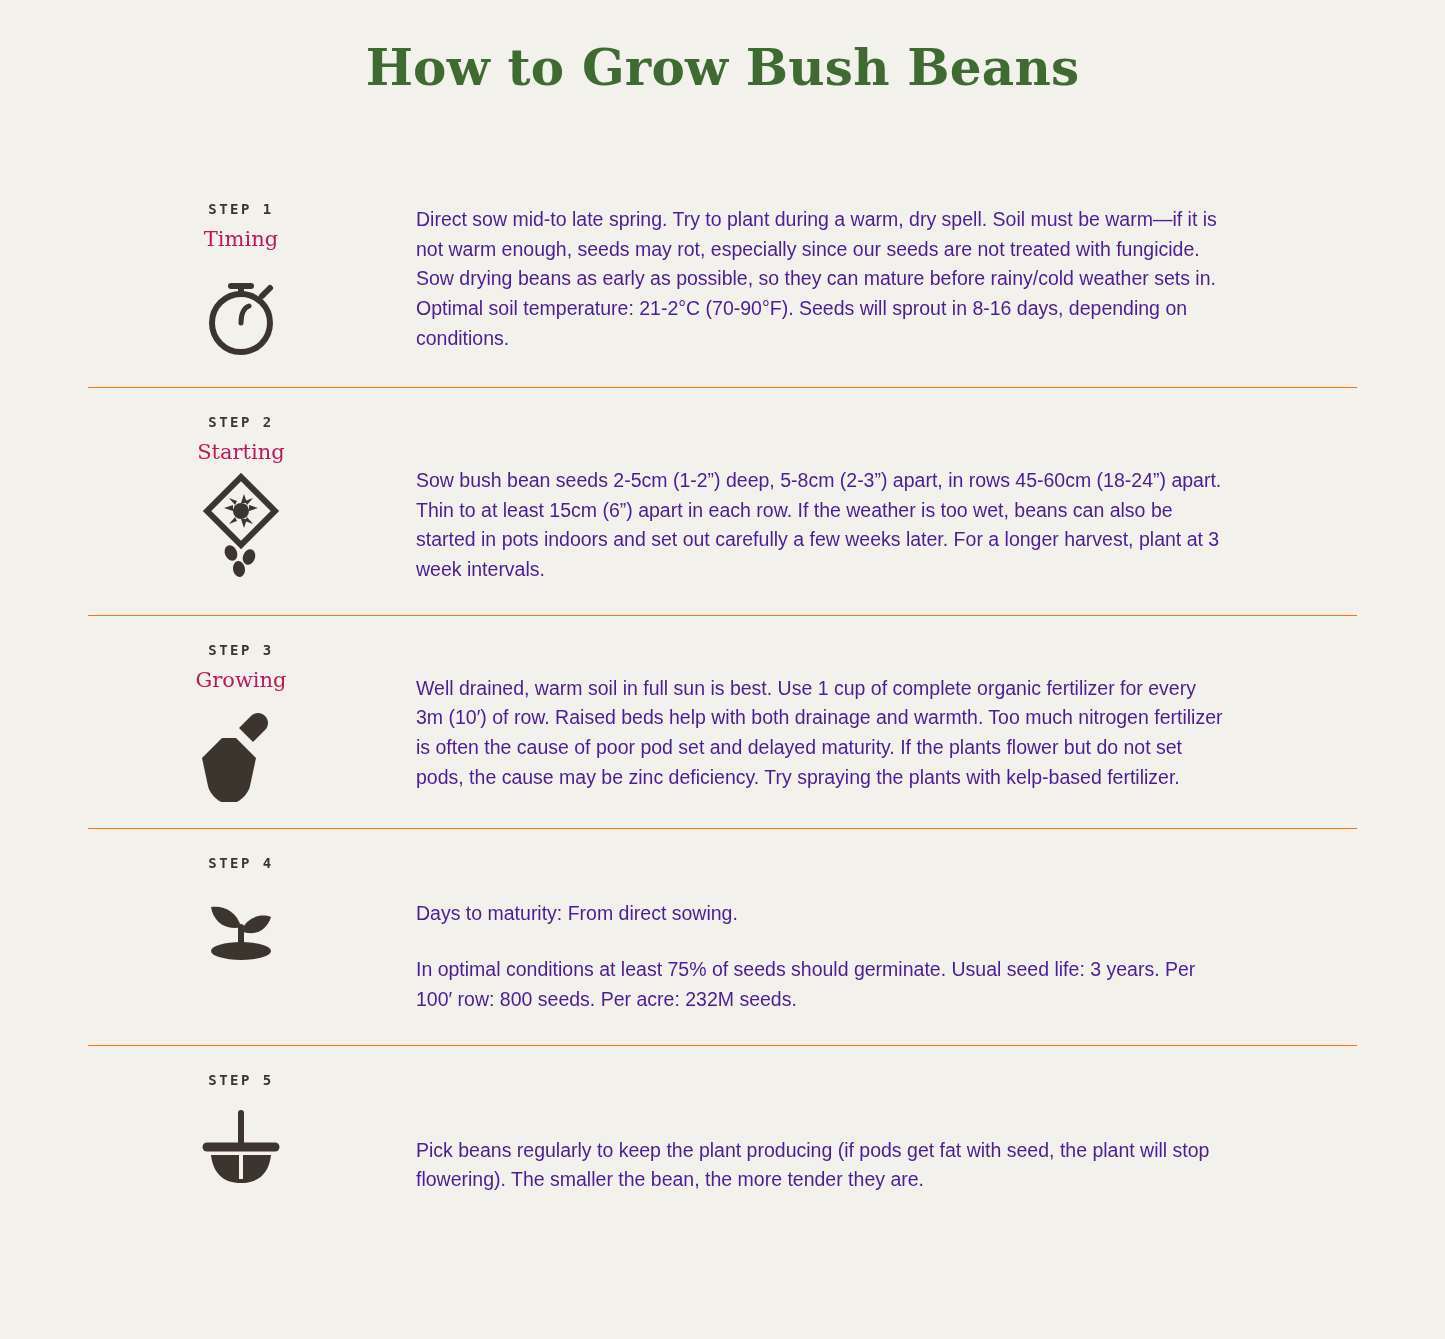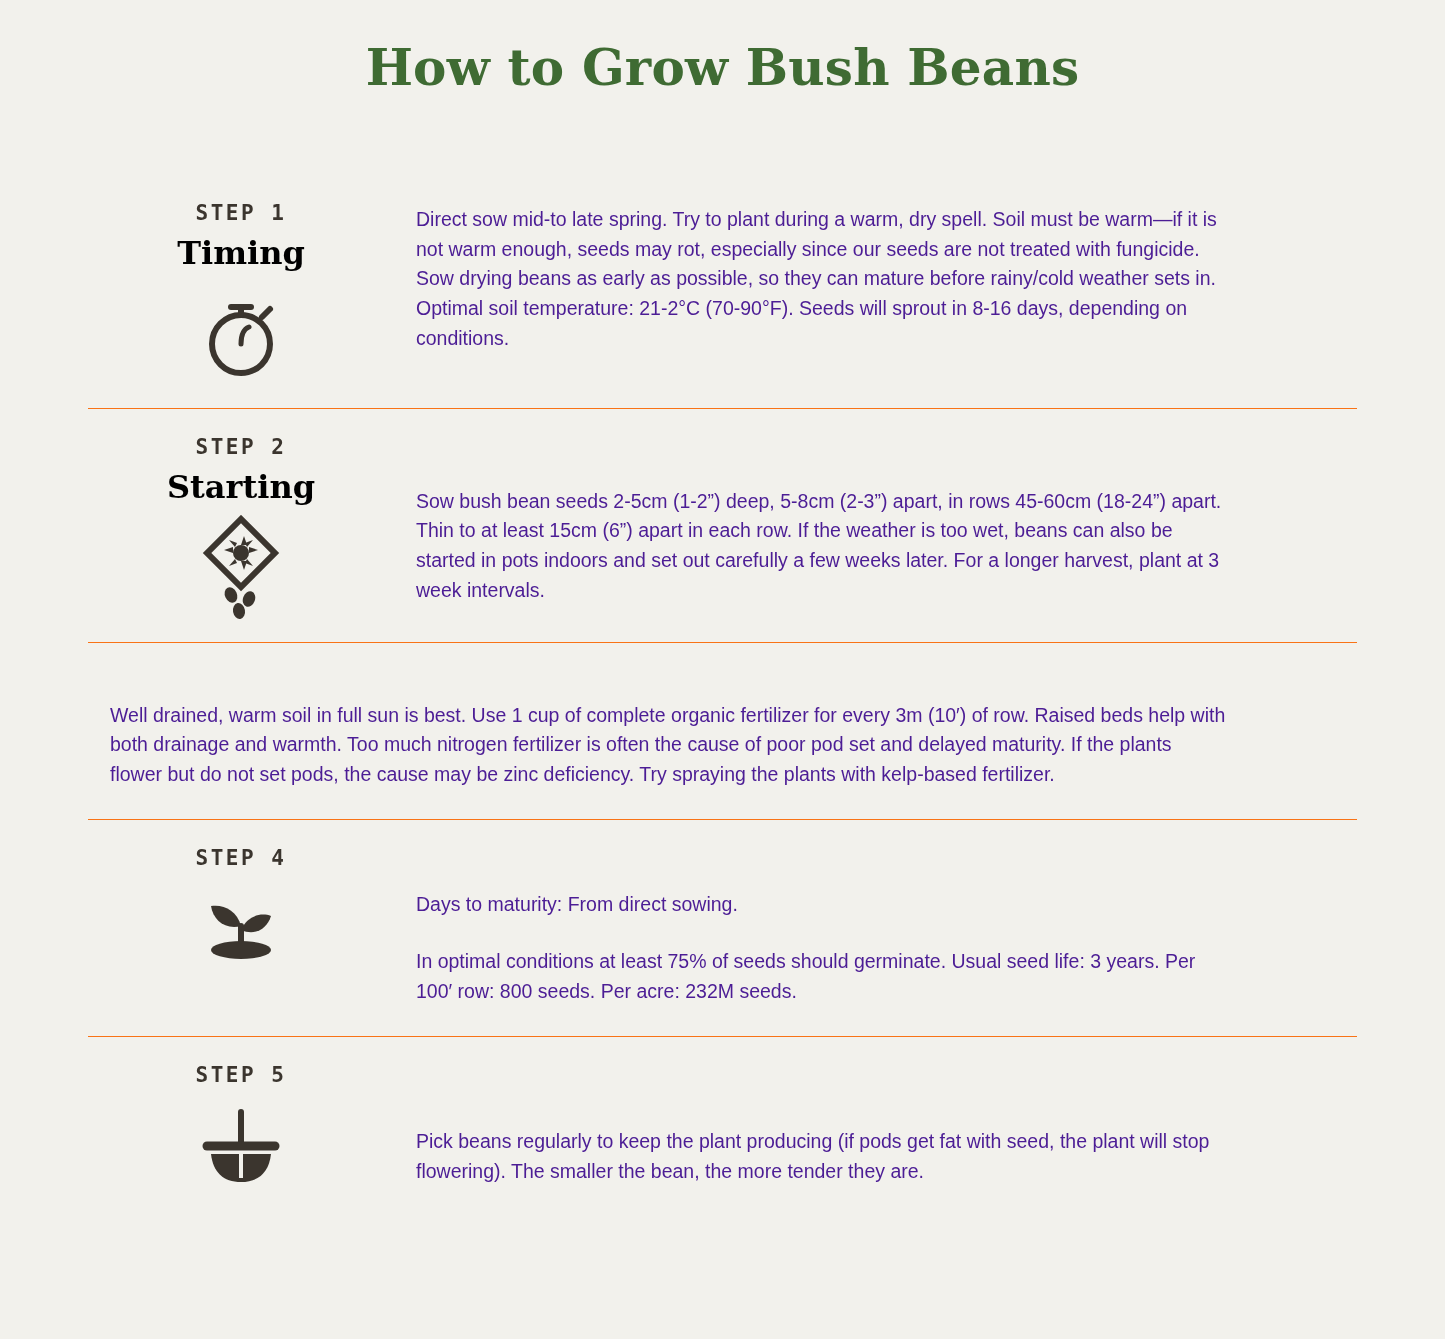--- a/index.html
+++ b/index.html
@@ -45,31 +45,31 @@
   }
   .step-left {
     width: 306px;
     flex: 0 0 306px;
     text-align: center;
     padding-top: 26px;
     padding-bottom: 26px;
   }
   .step-label {
     font-family: "DejaVu Sans Mono", monospace;
-    font-size: 21px;
+    font-size: 14px;
     font-weight: bold;
     letter-spacing: 2.5px;
     color: #3b352e;
     text-transform: uppercase;
   }
   .step-name {
     font-family: "DejaVu Serif", serif;
-    font-weight: bold;
-    font-size: 32px;
-    color: #000000;
+    font-weight: normal;
+    font-size: 21px;
+    color: #be185d;
     margin-top: 10px;
     line-height: 1.15;
   }
   .step-icon {
     margin-top: 14px;
     height: 96px;
     display: flex;
     align-items: center;
     justify-content: center;
   }
@@ -150,20 +150,30 @@
             <ellipse cx="44" cy="96" rx="6" ry="8" transform="rotate(-10 44 96)" fill="#3b352e" stroke="none"></ellipse>
           </svg>
         </div>
       </div>
       <div class="step-body">
         <p>Sow bush bean seeds 2-5cm (1-2”) deep, 5-8cm (2-3”) apart, in rows 45-60cm (18-24”) apart. Thin to at least 15cm (6”) apart in each row. If the weather is too wet, beans can also be started in pots indoors and set out carefully a few weeks later. For a longer harvest, plant at 3 week intervals.</p>
       </div>
     </div>
 
     <div class="step step-3">
+      <div class="step-left">
+        <div class="step-label">STEP 3</div>
+        <div class="step-name">Growing</div>
+        <div class="step-icon">
+          <svg width="92" height="96" viewBox="0 0 92 96" fill="#3b352e">
+            <path d="M70 10 c4 4 4 10 0 14 l-12 12 -14 -14 12 -12 c4 -4 10 -4 14 0z"></path>
+            <path d="M43 28 l20 20 -6 28 c-2 9 -12 18 -21 18 -9 0 -19 -9 -21 -18 l-6 -28 20 -20 z" transform="translate(-2,4)"></path>
+          </svg>
+        </div>
+      </div>
       <div class="step-body">
         <p>Well drained, warm soil in full sun is best. Use 1 cup of complete organic fertilizer for every 3m (10′) of row. Raised beds help with both drainage and warmth. Too much nitrogen fertilizer is often the cause of poor pod set and delayed maturity. If the plants flower but do not set pods, the cause may be zinc deficiency. Try spraying the plants with kelp-based fertilizer.</p>
       </div>
     </div>
 
     <div class="step step-4">
       <div class="step-left">
         <div class="step-label">STEP 4</div>
         <div class="step-icon">
           <svg width="104" height="80" viewBox="0 0 104 80" fill="#3b352e">

